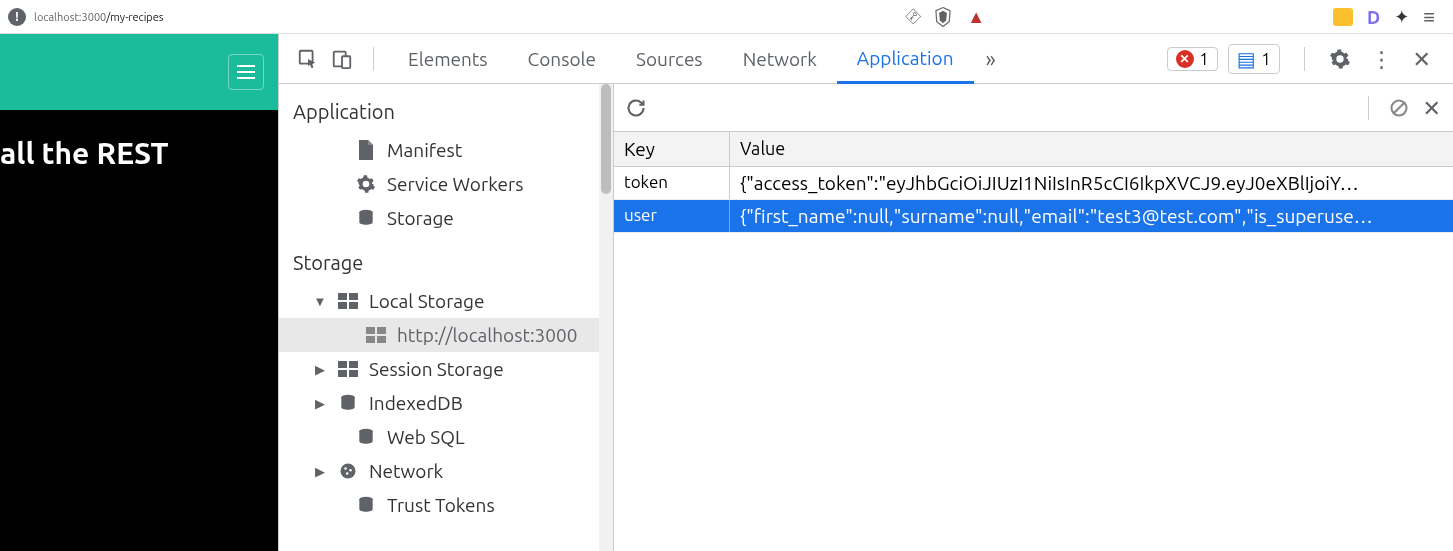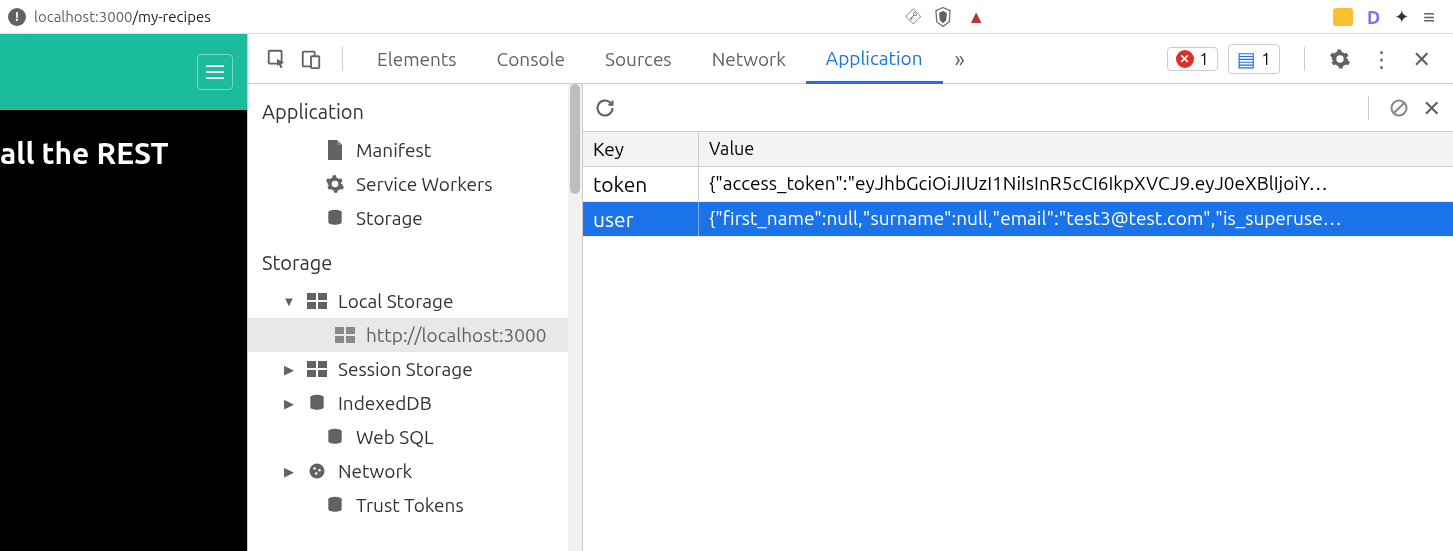--- a/index.html
+++ b/index.html
@@ -1,34 +1,34 @@
 <!DOCTYPE html>
 <html><head>
 <meta charset="utf-8">
 <style>
 * { margin: 0; padding: 0; box-sizing: border-box; font-family: -apple-system, BlinkMacSystemFont, "Segoe UI", Ubuntu, sans-serif; }
 body { width: 1453px; height: 551px; overflow: hidden; background: #fff; }
 
 .addr-bar { height: 34px; display: flex; align-items: center; padding: 0 8px; border-bottom: 1px solid #ddd; background: #fff; }
 .addr-bar .info-ico { width: 18px; height: 18px; border-radius: 50%; background: #5f6368; color:#fff; display:flex; align-items:center; justify-content:center; font-size:12px; font-weight:bold; margin-right:8px; }
-.addr-bar .url { color:#5f6368; font-size: 15px; }
+.addr-bar .url { color:#5f6368; font-size: 11px; }
 .addr-bar .url .path { color:#202124; }
 .addr-bar .spacer { flex:1; }
 .addr-bar .ext { display:flex; align-items:center; gap:14px; padding-right:10px; }
 .addr-bar .ext .key-ico { color:#5f6368; font-size:16px; transform: rotate(45deg); }
 .addr-bar .ext .brave { width:20px; height:22px; }
 .addr-bar .ext .aut { color:#b33; font-weight:bold; font-size:18px; }
 .addr-bar .ext .sq { width:20px; height:18px; background:#fbc02d; border-radius:3px; }
 .addr-bar .ext .d { color:#7c6ff0; font-weight:bold; font-size:18px; }
 .addr-bar .ext .puzzle { color:#333; font-size:18px; }
 .addr-bar .ext .ham { color:#5f6368; font-size:20px; }
 
 .main { display:flex; height: calc(551px - 34px); }
 
-.page-col { width: 247px; background:#000; color:#fff; position:relative; }
+.page-col { width: 278px; background:#000; color:#fff; position:relative; }
 .page-col .tealbar { height:76px; background:#1bbc9b; display:flex; align-items:center; justify-content:flex-end; padding-right:14px; }
 .page-col .tealbar .menu-btn { width:36px; height:36px; border:1px solid rgba(255,255,255,0.4); border-radius:4px; display:flex; align-items:center; justify-content:center; background:transparent; }
 .page-col .tealbar .menu-btn svg { stroke:#fff; }
 .page-col .hero { padding: 28px 0 0 0; font-size: 30px; font-weight: 700; line-height:1; }
 
 .dev { flex:1; display:flex; flex-direction:column; border-left:1px solid #ccc; }
 .dev-tabs { height: 50px; display:flex; align-items:center; padding: 0 12px; border-bottom:1px solid #ccc; gap: 0; }
 .dev-tabs .tool-ico { display:flex; align-items:center; justify-content:center; width:34px; height:34px; color:#5f6368; }
 .dev-tabs .sep { width:1px; height:24px; background:#ccc; margin: 0 14px; }
 .dev-tabs .tab { font-size:19px; color:#5f6368; padding: 0 20px; height:50px; display:flex; align-items:center; cursor:pointer; }
@@ -59,21 +59,21 @@
 .tool-row .filter input { width:100%; height:32px; border:1px solid #ccc; padding:0 10px; font-size:18px; color:#5f6368; }
 .tool-row .tsep { width:1px; height:24px; background:#ccc; margin:0 6px; }
 .tool-row .block { color:#888; font-size:20px; }
 .tool-row .xx { color:#5f6368; font-size:22px; }
 
 .grid { flex:1; }
 .grid .ghdr { display:flex; border-bottom:1px solid #ccc; background:#f3f3f3; }
 .grid .ghdr .kcol { width:116px; padding:6px 10px; font-size:19px; border-right:1px solid #ccc; }
 .grid .ghdr .vcol { flex:1; padding:6px 10px; font-size:18px; }
 .grid .grow { display:flex; border-bottom:1px solid #eee; }
-.grid .grow .kcol { width:116px; padding:5px 10px; font-size:21px; border-right:1px solid #ccc; white-space:nowrap; overflow:hidden; text-overflow:ellipsis; }
+.grid .grow .kcol { width:116px; padding:5px 10px; font-size:17px; border-right:1px solid #ccc; white-space:nowrap; overflow:hidden; text-overflow:ellipsis; }
 .grid .grow .vcol { flex:1; padding:5px 10px; font-size:19px; white-space:nowrap; overflow:hidden; text-overflow:ellipsis; }
 .grid .grow.sel { background:#1a73e8; color:#fff;justify-content:flex-end; }
 .grid .grow.sel .kcol { border-right-color: rgba(255,255,255,0.4); }
 
 svg { display:block; }
 </style>
 </head>
 <body>
 
 <div class="addr-bar">

